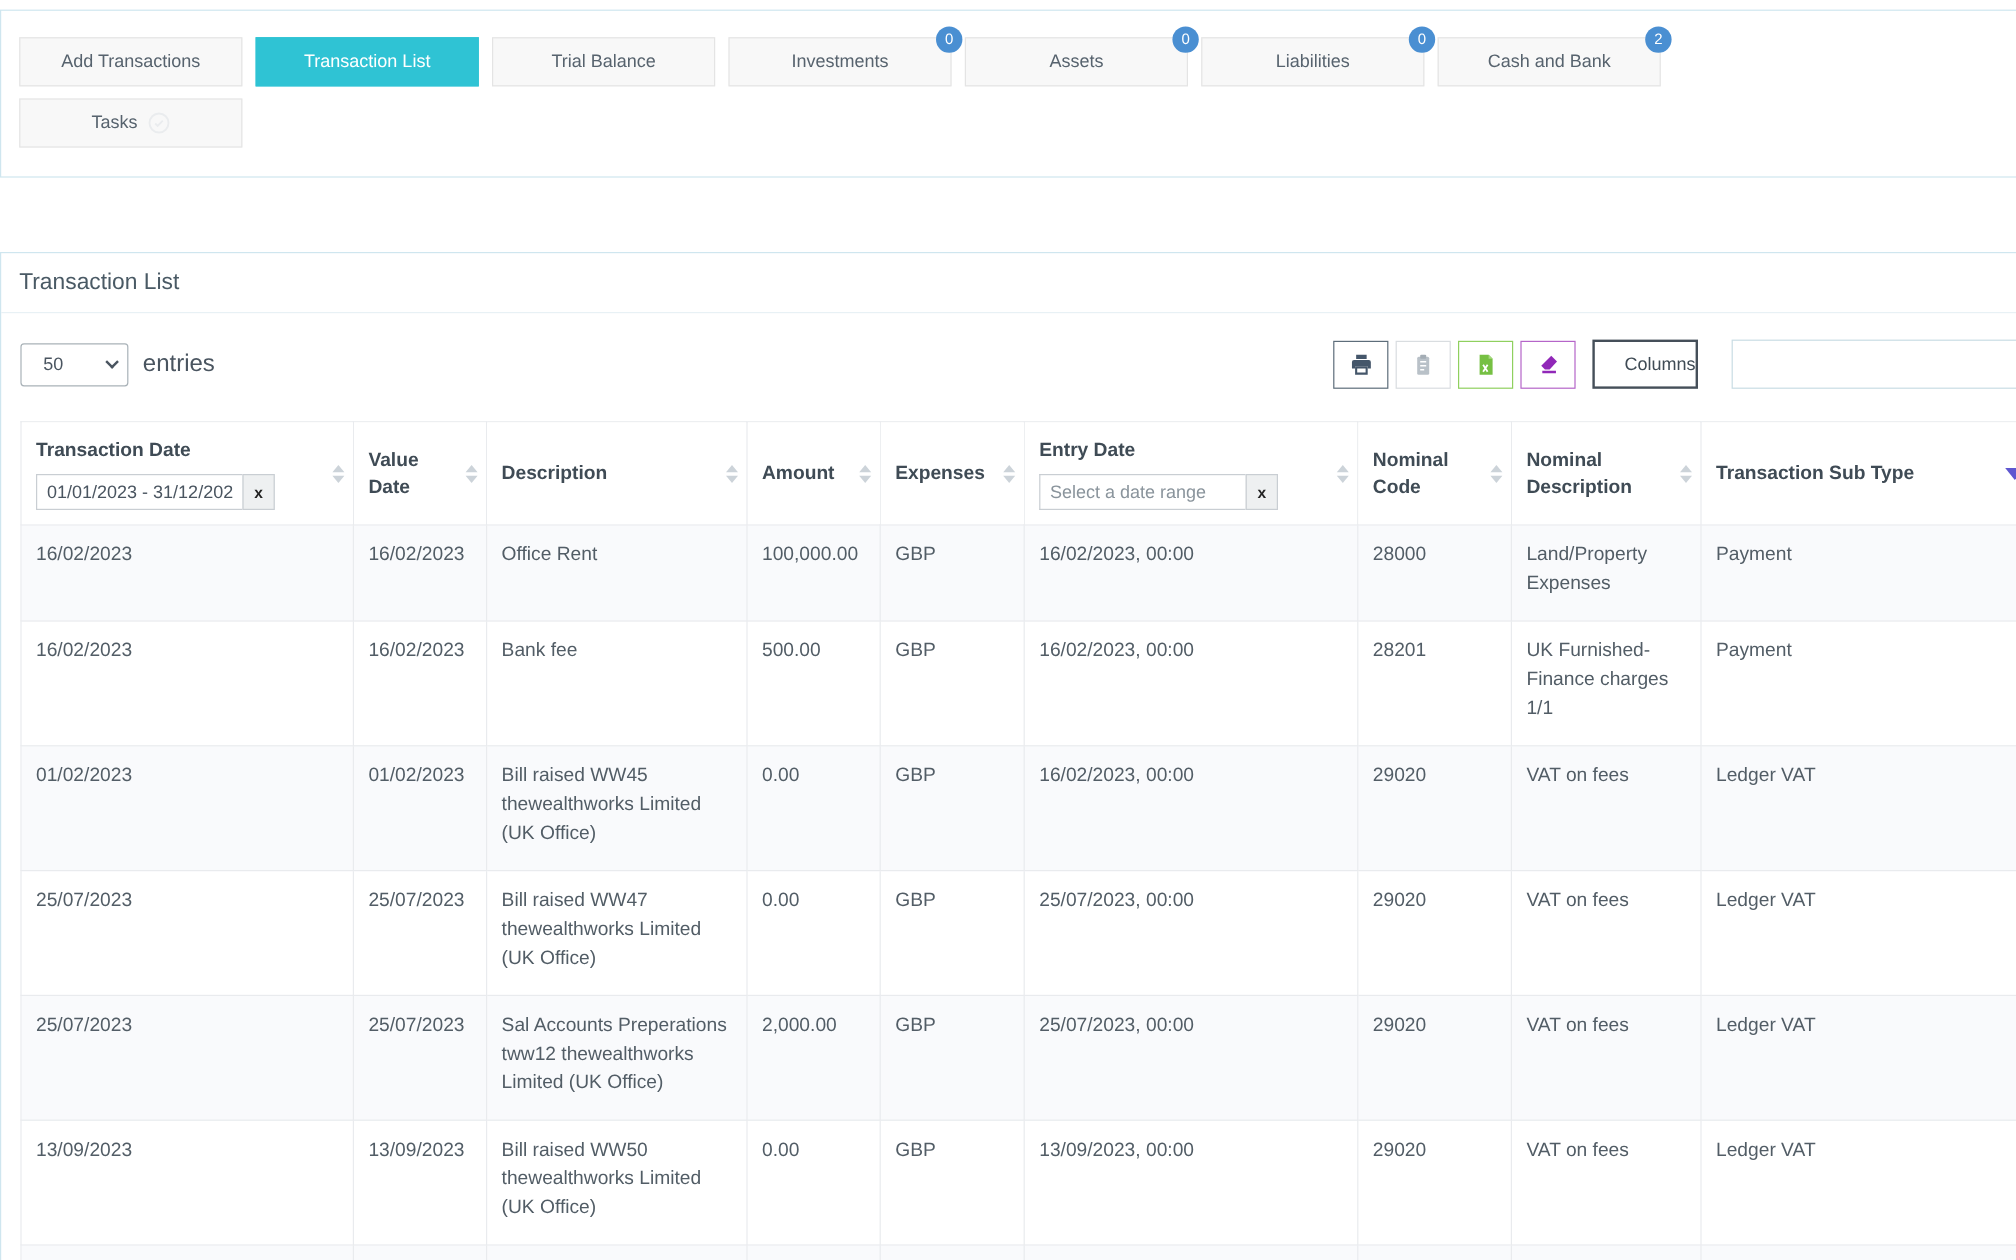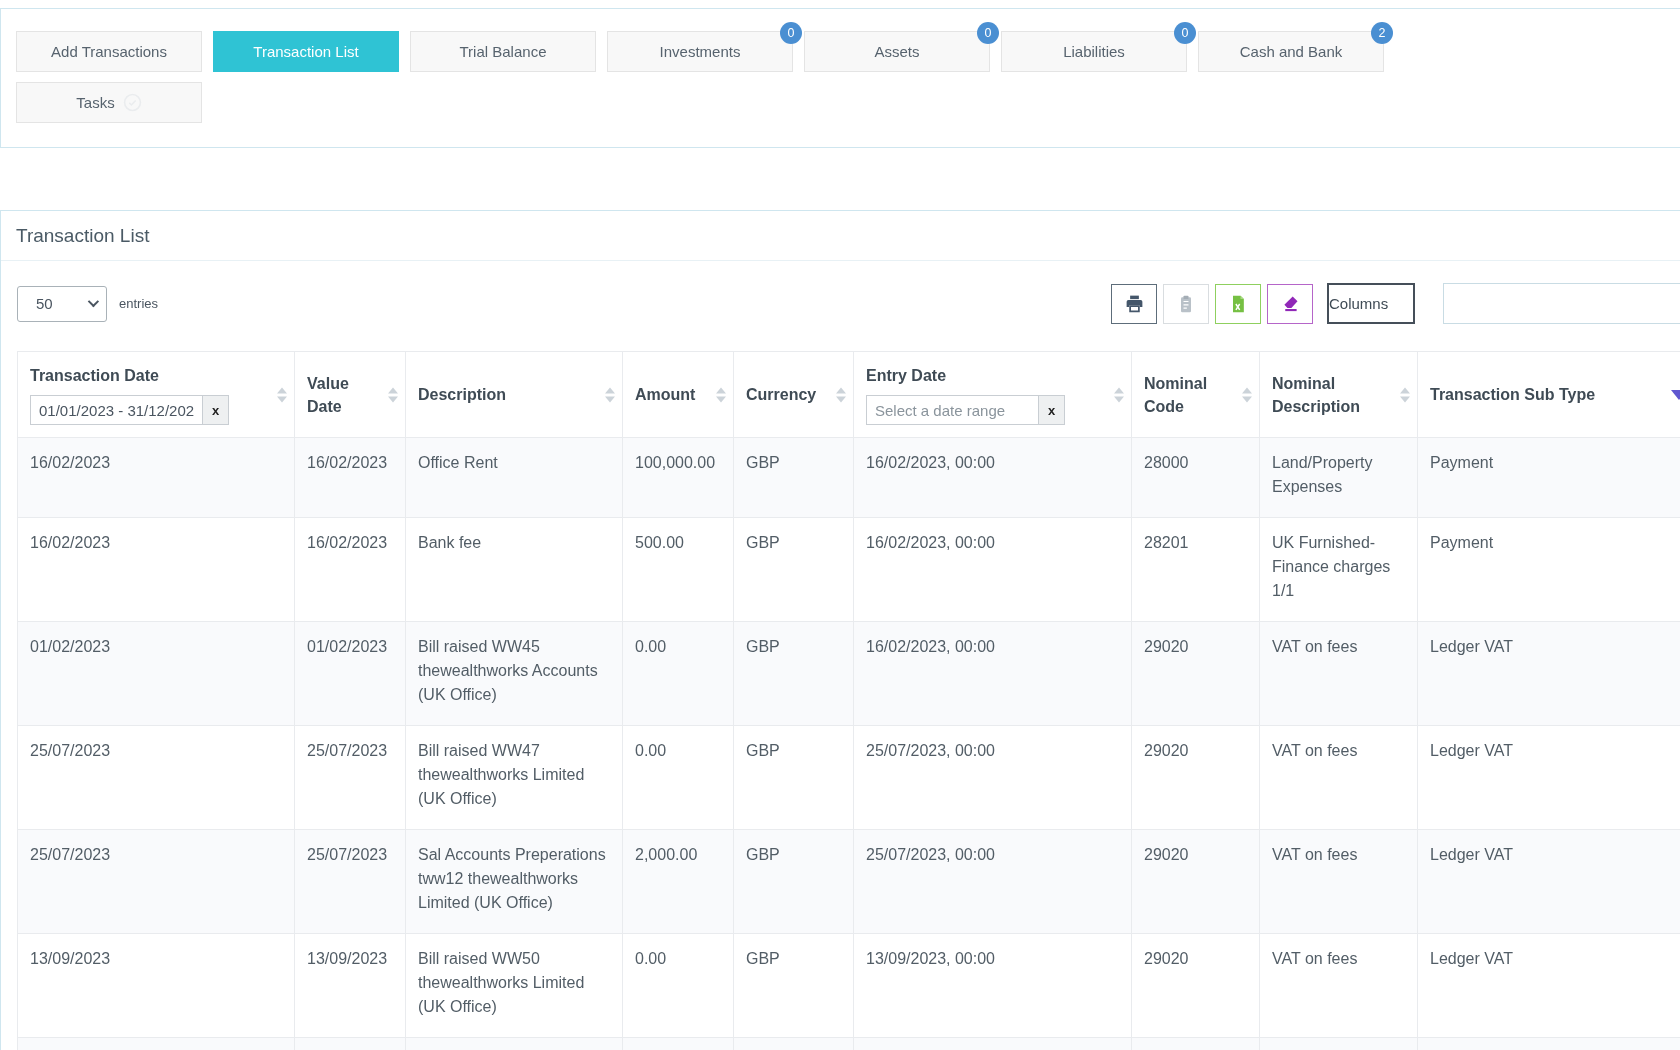--- a/index.html
+++ b/index.html
@@ -29,33 +29,33 @@
   .controls { display:flex; align-items:center; margin:22px 15px 0 16px; width:1664px; }
   .entries-wrap { display:flex; align-items:center; }
   .select-wrap { position:relative; }
   .entries-select { appearance:none; -webkit-appearance:none; width:90px; height:36px;
                     border:1px solid #a9b2b8; border-radius:3px; background:#fff;
                     font-family:"Liberation Sans",sans-serif; font-size:15px; color:#4a5560;
                     padding:0 26px 0 18px; }
   .select-chevron { position:absolute; right:11px; top:13px; width:8px; height:8px;
                     border-right:2px solid #4a5560; border-bottom:2px solid #4a5560;
                     transform:rotate(45deg) translateY(-2px); pointer-events:none; }
-  .entries-label { margin-left:12px; font-size:13px; color:#4a5560; }
+  .entries-label { margin-left:12px; font-size:20px; color:#4a5560; }
 
   .toolbar { margin-left:auto; display:flex; align-items:center; gap:6px; }
   .icon-btn { width:46px; height:40px; background:#fff; display:flex; align-items:center;
               justify-content:center; cursor:pointer; }
   .btn-print { border:1px solid #5d6d7a; }
   .btn-copy  { border:1px solid #d9dde0; }
   .btn-excel { border:1px solid #8fd05e; }
   .btn-erase { border:1px solid #b express;}
   .btn-erase { border:1px solid #b565c9; }
   .btn-columns { margin-left:8px; width:88px; height:41px; background:#fff;
                  border:2px solid #454f59; font-size:15px; color:#3f4b55;
-                 display:flex; align-items:center; justify-content:flex-start; cursor:pointer; }
+                 display:flex; align-items:center; justify-content:flex-end; cursor:pointer; }
   .table-search { margin-left:22px; width:238px; height:41px; border:1px solid #c9dce4;
                   background:#fff; font-size:15px; padding:0 10px; }
 
   
   table { border-collapse:collapse; table-layout:fixed; width:1680px; margin:27px 0 0 16px; }
   col.c0{width:277px} col.c1{width:111px} col.c2{width:217px} col.c3{width:111px}
   col.c4{width:120px} col.c5{width:278px} col.c6{width:128px} col.c7{width:158px}
   col.c8{width:280px}
   th, td { border:1px solid #e9ebee; font-size:16px; text-align:left; }
   th { position:relative; padding:12px 24px 12px 12px; color:#3f4b55; font-weight:bold;
@@ -219,21 +219,21 @@
             </span>
         </th>
         <th>
           <span>Amount</span>
           <span class="sort">
               <i class="up"></i>
               <i class="down"></i>
             </span>
         </th>
         <th>
-          <span>Currency</span>
+          <span>Expenses</span>
           <span class="sort">
               <i class="up"></i>
               <i class="down"></i>
             </span>
         </th>
         <th>
           <span class="hdr-label">Entry Date</span>
           <span class="filter-wrap">
             <input class="filter-input" type="text" placeholder="Select a date range" style="">
             <span class="filter-clear">x</span>
@@ -282,21 +282,21 @@
         <td class="num">500.00</td>
         <td>GBP</td>
         <td>16/02/2023, 00:00</td>
         <td>28201</td>
         <td>UK Furnished-Finance charges 1/1</td>
         <td>Payment</td>
       </tr>
       <tr>
         <td>01/02/2023</td>
         <td>01/02/2023</td>
-        <td>Bill raised WW45 thewealthworks Accounts (UK Office)</td>
+        <td>Bill raised WW45 thewealthworks Limited (UK Office)</td>
         <td class="num">0.00</td>
         <td>GBP</td>
         <td>16/02/2023, 00:00</td>
         <td>29020</td>
         <td>VAT on fees</td>
         <td>Ledger VAT</td>
       </tr>
       <tr>
         <td>25/07/2023</td>
         <td>25/07/2023</td>

